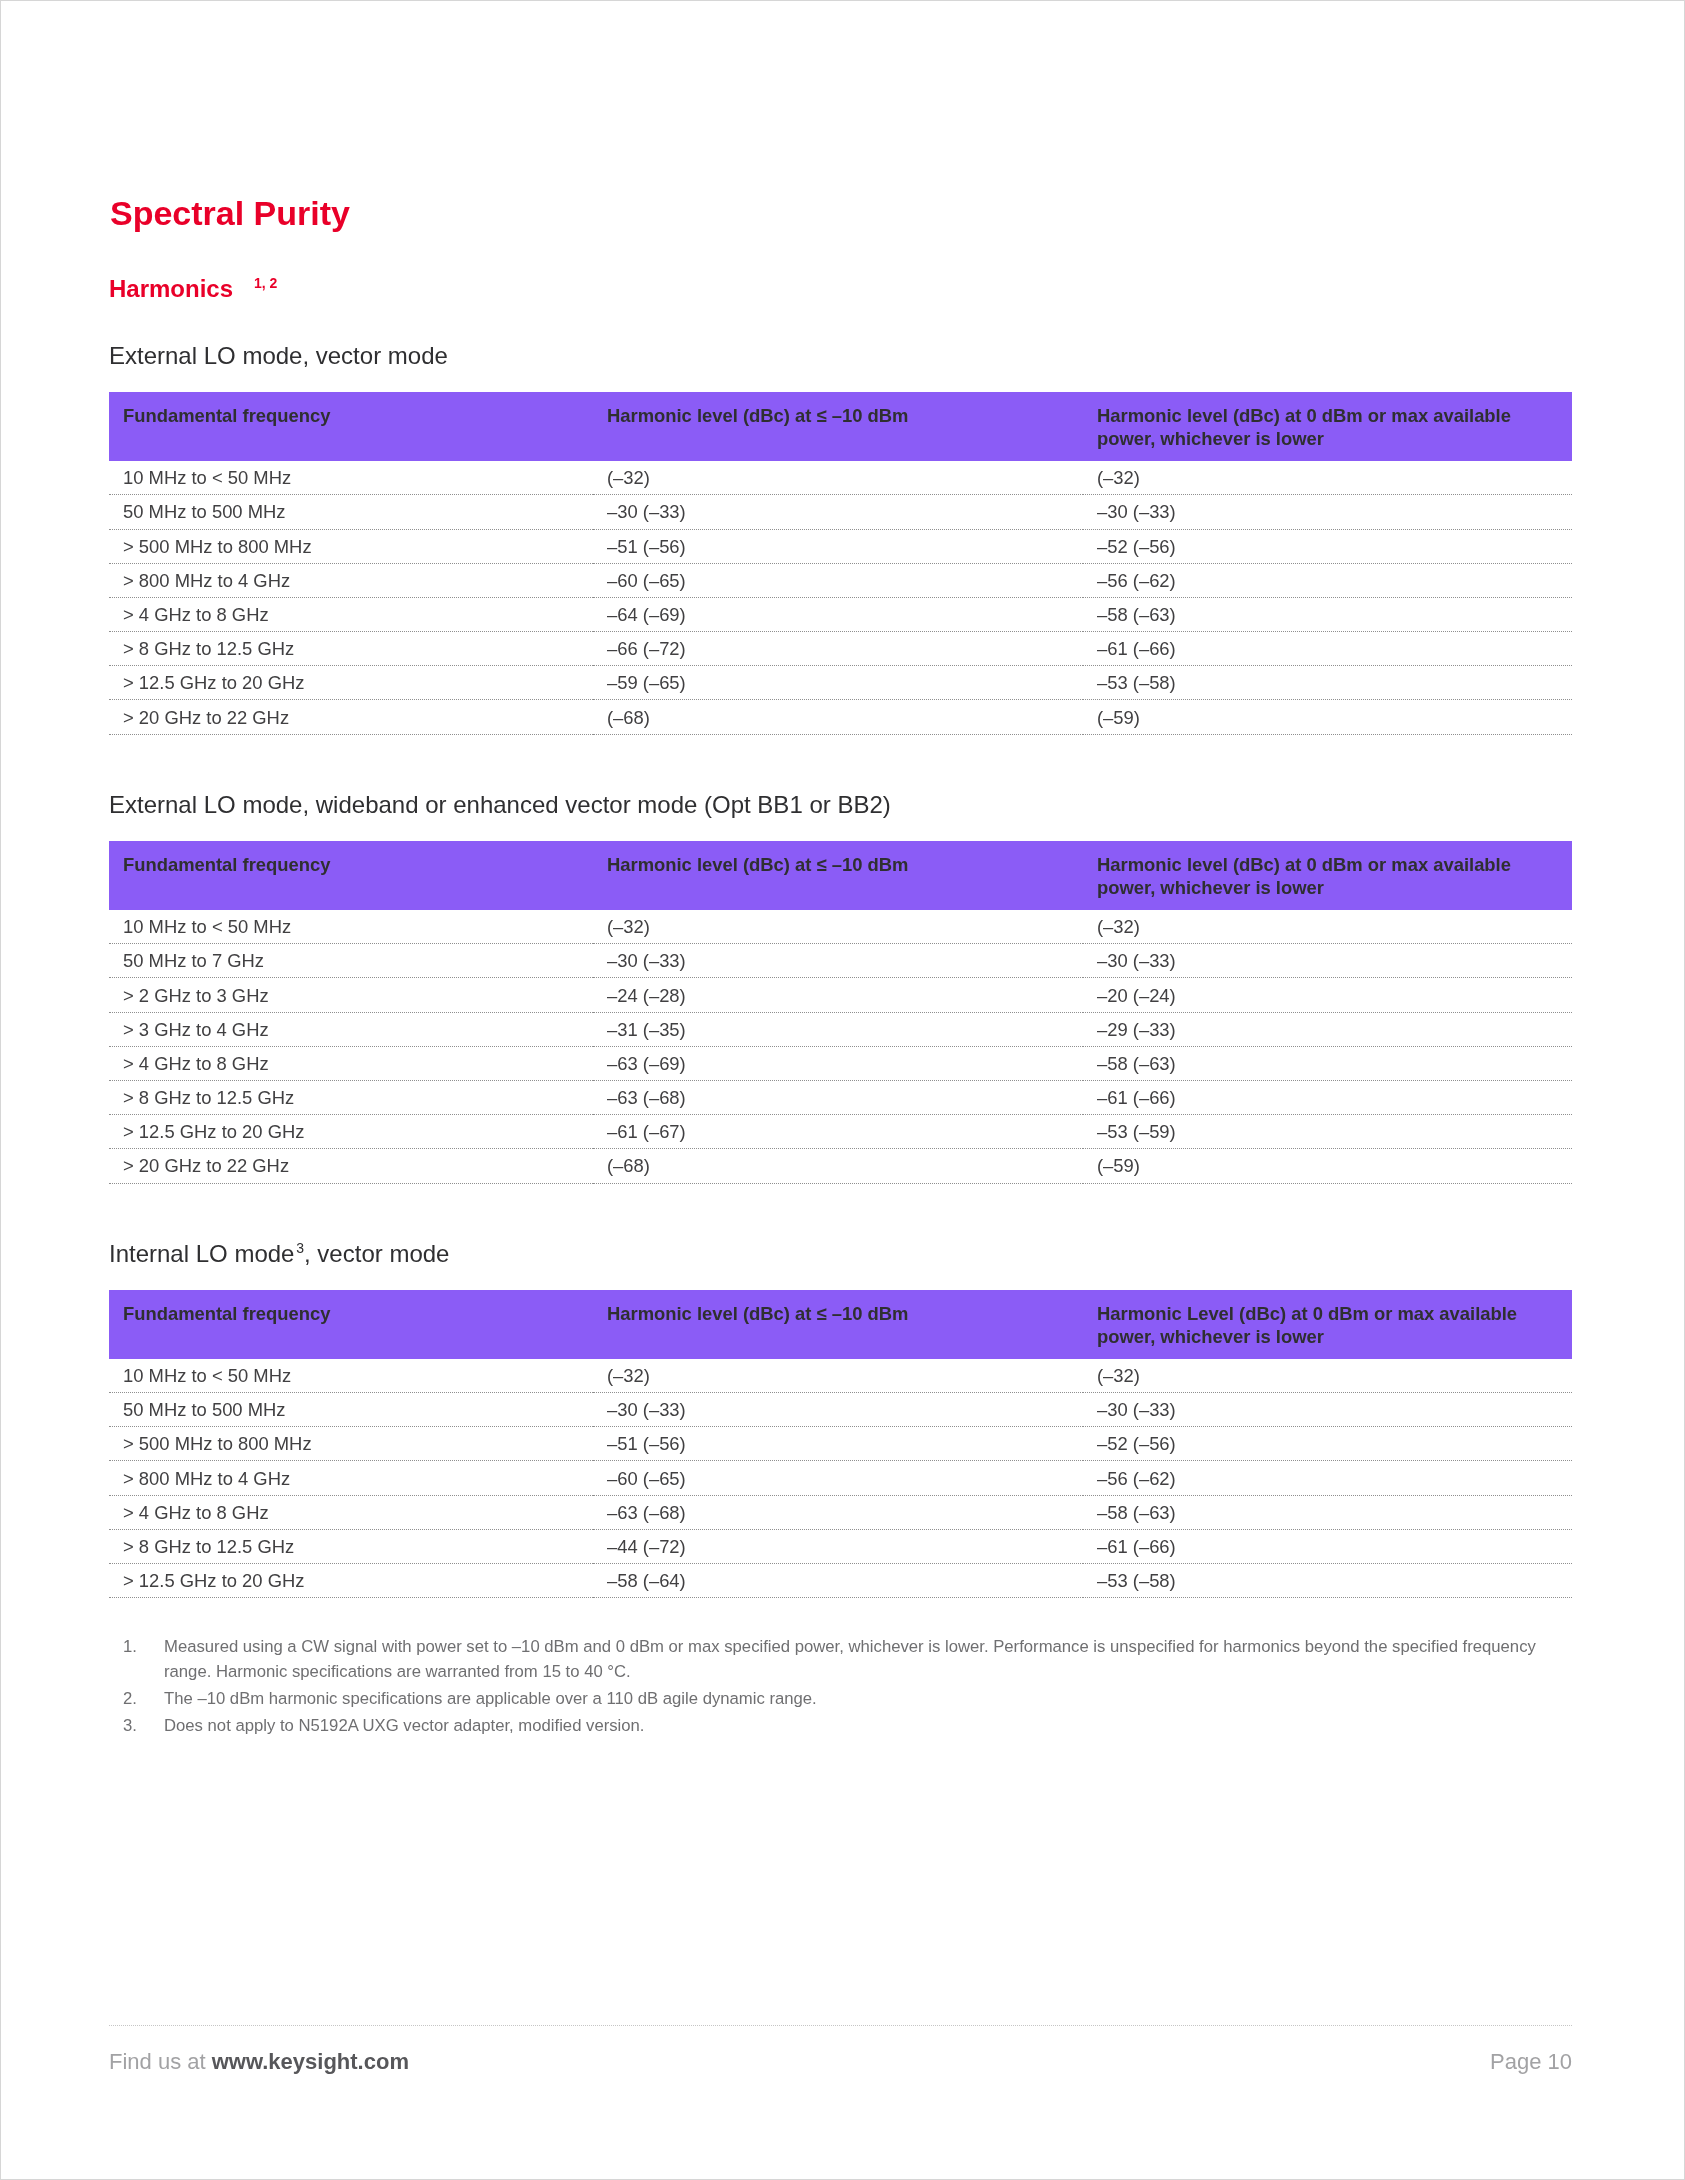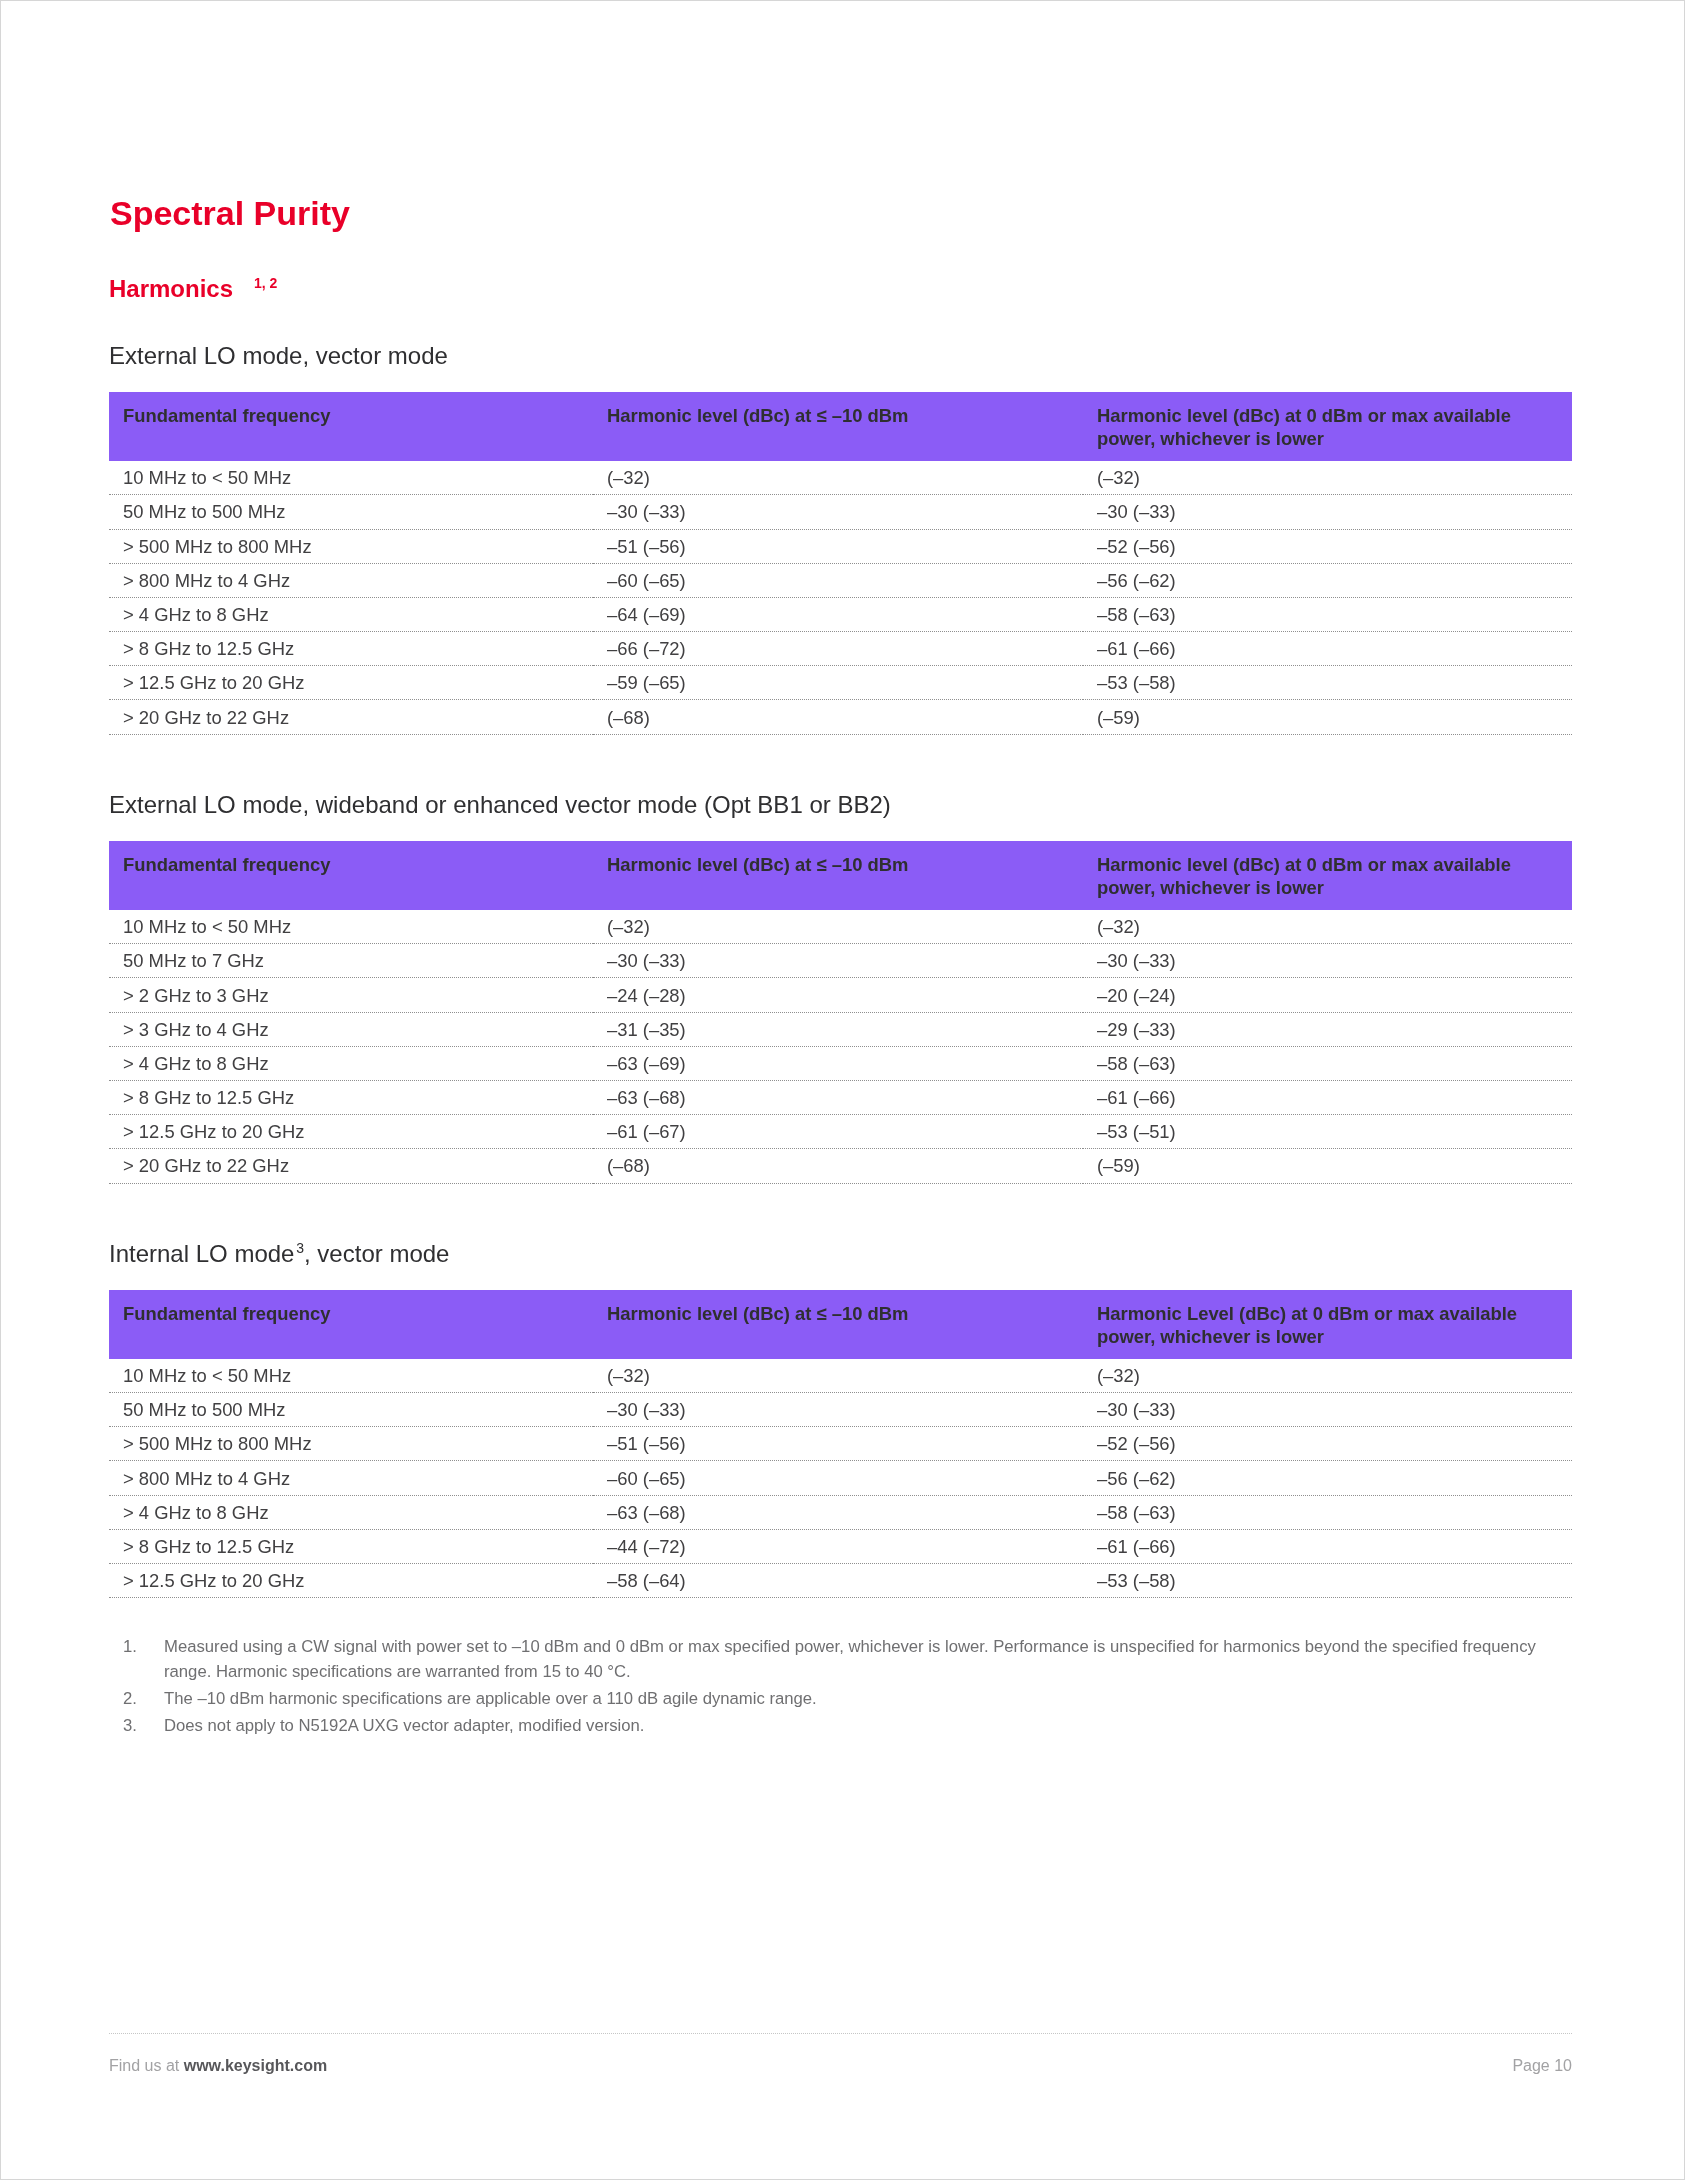--- a/index.html
+++ b/index.html
@@ -82,21 +82,21 @@
 
   .footer {
     position: absolute;
     left: 108px; right: 112px;
     bottom: 104px;
     border-top: 0.9px dotted #c6c6c6;
     padding-top: 23px;
     display: flex;
     justify-content: space-between;
     align-items: flex-end;
-    font-size: 16px;
+    font-size: 22px;
     color: #a2a2a4;
   }
   .footer .site { font-weight: bold; color: #57575a; text-decoration: none; }
   .footer .find-us { color: #a2a2a4; }
 </style>
 </head>
 <body>
 
 <div class="page">
   <div class="content">
@@ -207,21 +207,21 @@
               <td>–58 (–63)</td>
             </tr>
             <tr>
               <td>&gt; 8 GHz to 12.5 GHz</td>
               <td>–63 (–68)</td>
               <td>–61 (–66)</td>
             </tr>
             <tr>
               <td>&gt; 12.5 GHz to 20 GHz</td>
               <td>–61 (–67)</td>
-              <td>–53 (–51)</td>
+              <td>–53 (–59)</td>
             </tr>
             <tr>
               <td>&gt; 20 GHz to 22 GHz</td>
               <td>(–68)</td>
               <td>(–59)</td>
             </tr>
           </tbody>
       </table>
     </section>
 

